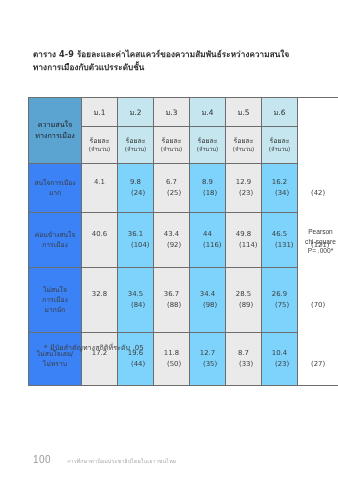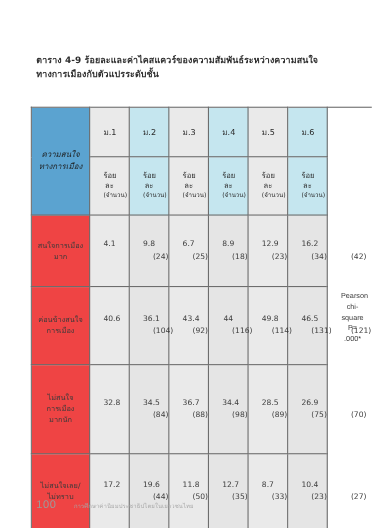--- a/index.html
+++ b/index.html
@@ -47,38 +47,37 @@
   table.stat {
     border-collapse: collapse;
     table-layout: fixed;
     width: 285px;
     border: 1.1px solid #4a4a4a;
   }
   table.stat td, table.stat th {
     border: 0.9px solid #6d6d6d;
     text-align: center;
     vertical-align: middle;
-    padding: 12px;
+    padding: 4px;
     font-weight: normal;
   }
 
   
   col.c-label { width: 53px; }
   col.c-grade { width: 36px; }
   col.c-stat  { width: 46px; }
 
   
   .corner {
     background: #5ba3d0;
     color: #1d1d1d;
     font-size: 7.2px;
     font-weight: bold;
     line-height: 1.45;
     padding: 3px 2px !important;
-    font-style: italic;
   }
   .corner .l { display: block; }
 
   
   .grade-h {
     height: 20px;
     font-size: 7.4px;
     font-weight: bold;
     color: #2b2b2b;
   }
@@ -93,36 +92,36 @@
     color: #2b2b2b;
     line-height: 1.35;
   }
   .sub-h.odd  { background: #eaeaea; }
   .sub-h.even { background: #c5e6ef; }
   .sub-h .pct { display: block; font-size: 6.9px; }
   .sub-h .cnt { display: block; font-size: 5.6px; font-weight: normal; }
 
   
   .rlabel {
-    background: #ef4444;
+    background: #3b82f6;
     font-size: 6.7px;
     line-height: 1.5;
     color: #3a3a3a;
     padding: 3px 2px !important;
   }
   .rlabel .l { display: block; }
 
   
   .dcell {
     font-size: 6.9px;
     line-height: 1.55;
     color: #3d3d3d;
   }
   .dcell.odd  { background: #eaeaea; }
-  .dcell.even { background: #e5e5e5; }
+  .dcell.even { background: #7dd3fc; }
   .dcell .v { display: block; }
   .dcell .n { display: block; margin-left: 45px; }
 
   
   tr.r1 td { height: 40px; }
   tr.r2 td { height: 46px; }
   tr.r3 td { height: 56px; }
   tr.r4 td { height: 44px; }
 
   
@@ -356,19 +355,20 @@
           </td>
           <td class="dcell even">
             <span class="v">10.4</span>
             <span class="n">(27)</span>
           </td>
         </tr>
       </tbody>
     </table>
   </div>
 
+  <div class="footnote">* มีนัยสำคัญทางสถิติที่ระดับ .05</div>
 
   <div class="pagefoot">
     <span class="pagenum">100</span>
     <span class="foottitle">การศึกษาค่านิยมประชาธิปไตยในเยาวชนไทย</span>
   </div>
 
 </div>
 
 </body></html>

